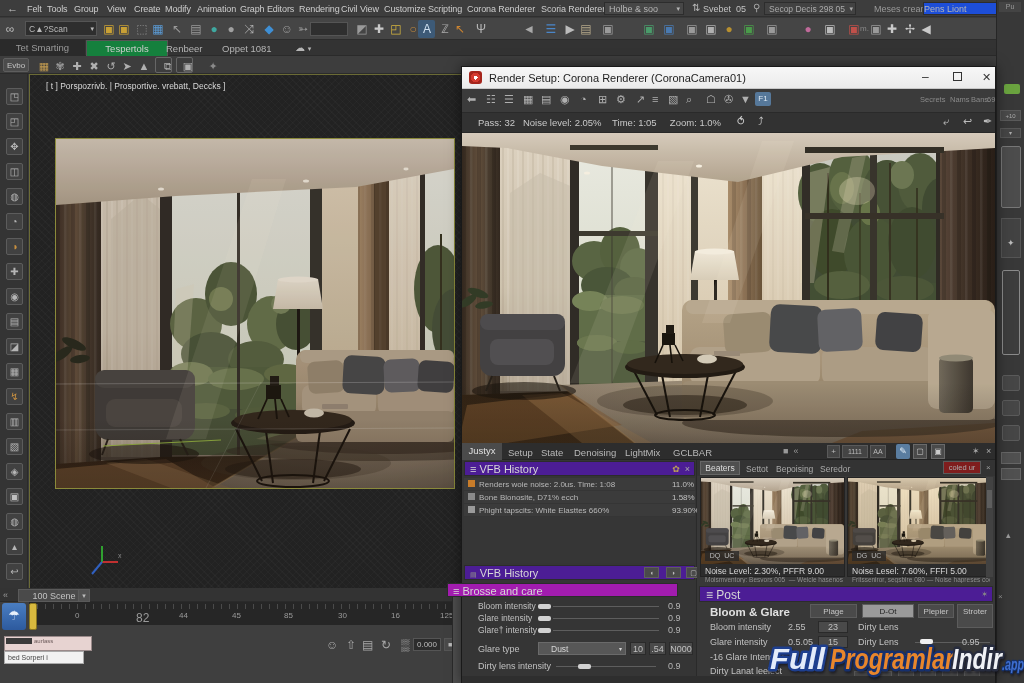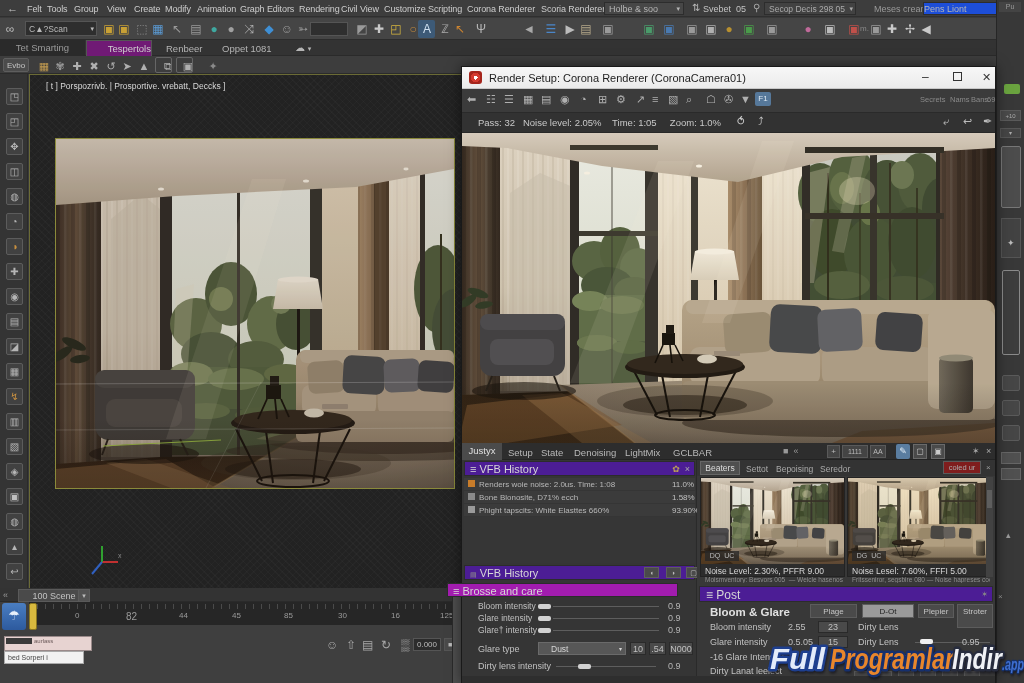--- a/index.html
+++ b/index.html
@@ -81,21 +81,21 @@
     <span class="ic" style="left:868px;top:21px;color:#9a9a9a">▣</span>
     <span class="ic" style="left:884px;top:21px;color:#c9c9c9">✚</span>
     <span class="ic" style="left:902px;top:21px;color:#c9c9c9">✢</span>
     <span class="ic" style="left:918px;top:21px;color:#c9c9c9">◀</span>
     <div class="ab" style="left:310px;top:22px;width:38px;height:14px;background:#2f2f2f;border:1px solid #555"></div>
     <div class="ab" style="left:418px;top:20px;width:17px;height:18px;background:#3d5a77;border-radius:2px"></div>
     <span class="ic" style="left:419px;top:21px;color:#cfe0f0">A</span>
     <span class="t" style="left:860px;top:24px;color:#888;font-size:8px">m.</span>
     <div class="ab" style="left:0;top:40px;width:1024px;height:16px;background:#333333;border-bottom:1px solid #2a2a2a"></div>
     <div class="ab" style="left:0;top:40px;width:85px;height:16px;background:#2a2a2a;color:#9a9a9a;font-size:9.5px;line-height:16px;text-align:center">Tet Smarting</div>
-    <div class="ab" style="left:86px;top:40px;width:66px;height:16px;background:#701a75;border:1px solid #555;border-bottom:none;color:#cfcfcf;font-size:9.5px;line-height:15px;text-align:right">Tespertols</div>
+    <div class="ab" style="left:86px;top:40px;width:82px;height:16px;background:#15803d;border:1px solid #555;border-bottom:none;color:#cfcfcf;font-size:9.5px;line-height:15px;text-align:center">Tespertols</div>
     <span class="t" style="left:166px;top:43px;color:#b5b5b5;font-size:9.5px">Renbeer</span>
     <span class="t" style="left:222px;top:43px;color:#b5b5b5;font-size:9.5px">Oppet 1081</span>
     <span class="t" style="left:295px;top:42px;color:#b5b5b5;font-size:10px">☁&nbsp;<span style="font-size:7px">▾</span></span>
     <div class="ab" style="left:0;top:56px;width:1024px;height:18px;background:#3d3d3d;border-bottom:1px solid #2b2b2b"></div>
     <div class="ab" style="left:3px;top:58px;width:26px;height:14px;background:#4c4c4c;border:1px solid #5e5e5e;border-radius:2px;color:#c5c5c5;font-size:8px;line-height:13px;text-align:center">Evbo</div>
     <span class="ic" style="left:36px;top:58px;color:#c09a50;font-size:11px">▦</span>
     <span class="ic" style="left:52px;top:58px;color:#9a9a9a;font-size:11px">✾</span>
     <span class="ic" style="left:69px;top:58px;color:#b0b0b0;font-size:11px">✚</span>
     <span class="ic" style="left:86px;top:58px;color:#b0b0b0;font-size:11px">✖</span>
     <span class="ic" style="left:103px;top:58px;color:#b0b0b0;font-size:11px">↺</span>
@@ -466,21 +466,21 @@
 <div class="ab" style="left:56px;top:139px;width:398px;height:349px;outline:1px solid #8a8a3a"><svg width="398" height="349">
         <use href="#sc2"></use>
       </svg></div>
     <div class="ab" style="left:0;top:588px;width:461px;height:95px;background:#3f3f3f"></div>
     <div class="ab" style="left:0;top:588px;width:461px;height:14px;background:#333;border-bottom:1px solid #2a2a2a"></div>
     <span class="t" style="left:3px;top:590px;color:#999;font-size:9px">«</span>
     <div class="ab" style="left:18px;top:589px;width:72px;height:13px;background:#4a4a4a;border:1px solid #5a5a5a;color:#c2c2c2;font-size:9px;line-height:12px;text-align:center">100 Scene</div>
     <div class="ab" style="left:78px;top:589px;width:12px;height:13px;background:#525252;border:1px solid #5a5a5a;color:#bbb;font-size:7px;line-height:12px;text-align:center">▾</div>
     <div class="ab" style="left:29px;top:602px;width:432px;height:23px;background:#262626;background-image:repeating-linear-gradient(90deg,#4a4a4a 0 1px,transparent 1px 8px);background-size:100% 5px;background-repeat:no-repeat;background-position:0 2px"></div>
     <span class="t" style="left:75px;top:611px;color:#9a9a9a;font-size:8px">0</span>
-    <span class="t" style="left:126px;top:611px;color:#9a9a9a;font-size:10px">82</span>
+    <span class="t" style="left:136px;top:611px;color:#9a9a9a;font-size:12px">82</span>
     <span class="t" style="left:179px;top:611px;color:#9a9a9a;font-size:8px">44</span>
     <span class="t" style="left:232px;top:611px;color:#9a9a9a;font-size:8px">45</span>
     <span class="t" style="left:284px;top:611px;color:#9a9a9a;font-size:8px">85</span>
     <span class="t" style="left:338px;top:611px;color:#9a9a9a;font-size:8px">30</span>
     <span class="t" style="left:391px;top:611px;color:#9a9a9a;font-size:8px">16</span>
     <span class="t" style="left:440px;top:611px;color:#9a9a9a;font-size:8px">125</span>
     <div class="ab" style="left:2px;top:603px;width:24px;height:27px;background:linear-gradient(#4a7ec2,#2d5a9e);border-radius:3px;color:#e8f0fa;font-size:13px;line-height:26px;text-align:center">☂</div>
     <div class="ab" style="left:29px;top:603px;width:8px;height:27px;background:#d8b93e;border:1px solid #8a7620;border-radius:2px"></div>
     <div class="ab" style="left:4px;top:636px;width:88px;height:15px;background:#e7d3d1;border:1px solid #9a8a8a"></div>
     <div class="ab" style="left:6px;top:638px;width:26px;height:6px;background:#3a3a3a"></div>

